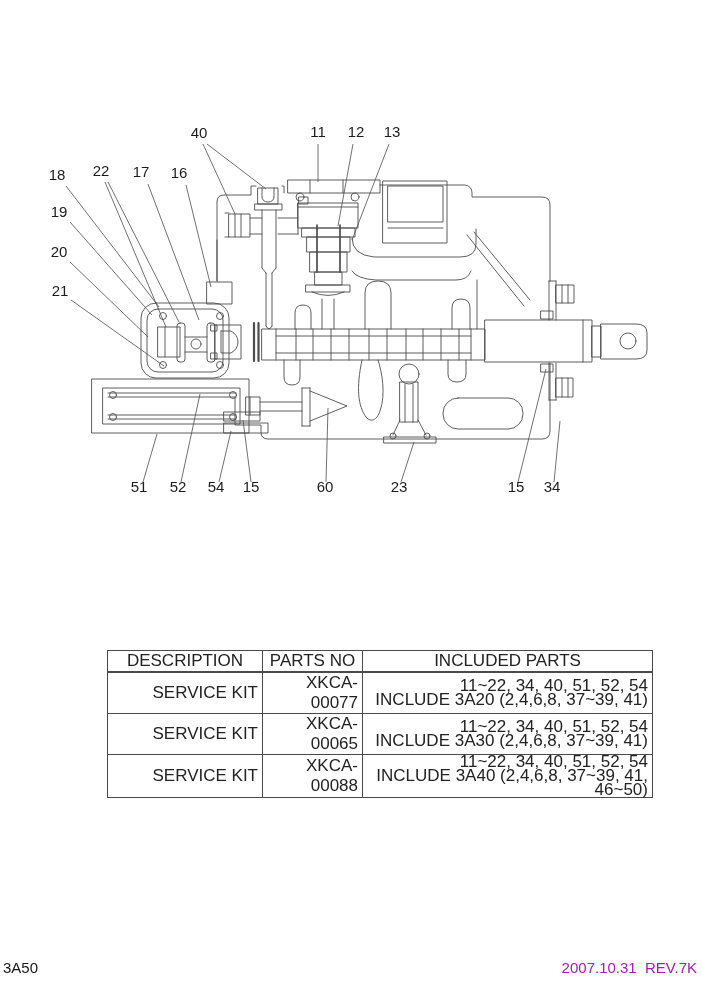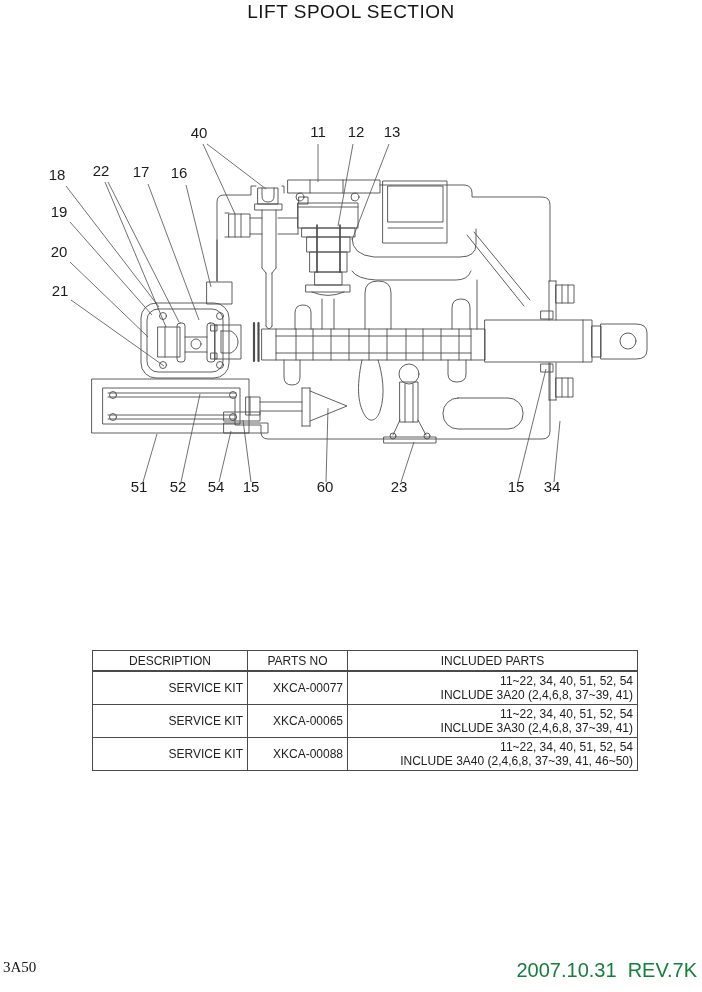--- a/index.html
+++ b/index.html
@@ -8,41 +8,40 @@
     margin:0 auto;overflow:hidden;
     font-family:"Liberation Sans","DejaVu Sans",sans-serif;color:#1a1a1a;
   }
   .page-title{
     position:absolute;top:1px;left:0;width:100%;text-align:center;
     font-size:19px;letter-spacing:.5px;color:#161616;
   }
   .drawing-svg{position:absolute;top:0;left:0;}
   .callout{font-size:15px;fill:#1c1c1c;}
   .parts-table{
-    position:absolute;left:92px;top:650px;width:545px;
+    position:absolute;left:107px;top:650px;width:545px;
     border-collapse:collapse;table-layout:fixed;
-    font-size:12px;color:#222;
+    font-size:17px;color:#222;
   }
   .parts-table td,.parts-table th{
     border:1px solid #4a4a4a;font-weight:normal;
     padding:0 4px;vertical-align:middle;
   }
   .parts-table{border:1.5px solid #3d3d3d;}
   .parts-table thead th{height:19px;text-align:center;border-bottom-width:2px;}
   .parts-table tbody td{height:32px;text-align:right;}
   .parts-table tbody td.items{text-align:right;padding-left:8px;line-height:14px;}
-  .footer-left{position:absolute;left:3px;top:959px;font-size:15px;color:#161616;font-family:Liberation Serif, serif;}
-  .footer-right{position:absolute;right:5px;top:959px;font-size:20px;color:#15803d;white-space:pre;}
+  .footer-left{position:absolute;left:3px;top:959px;font-size:15px;color:#161616;}
+  .footer-right{position:absolute;right:5px;top:959px;font-size:15px;color:#a21caf;white-space:pre;}
 </style>
 </head>
 <body>
 
 <div class="sheet">
 
-  <div class="page-title">LIFT SPOOL SECTION</div>
 
   <svg class="drawing-svg" width="702" height="560" viewBox="0 0 702 560">
 
     <g stroke="#4d4d4d" stroke-width="0.9" fill="none" stroke-linejoin="round" stroke-linecap="round">
 
       <g>
         <path d="M217,281 V202 Q217,195 224,195 H251 V186 H256 M282,186 H284 V193"></path>
         <path d="M380,185 H465 Q472,186 472,193 V197 H542 Q550,197 550,205 V281"></path>
         <path d="M550,363 V431 Q550,439 542,439 H268 Q261,439 261,432 V425 H235 V398"></path>
         <rect x="207" y="282" width="25" height="22"></rect>

